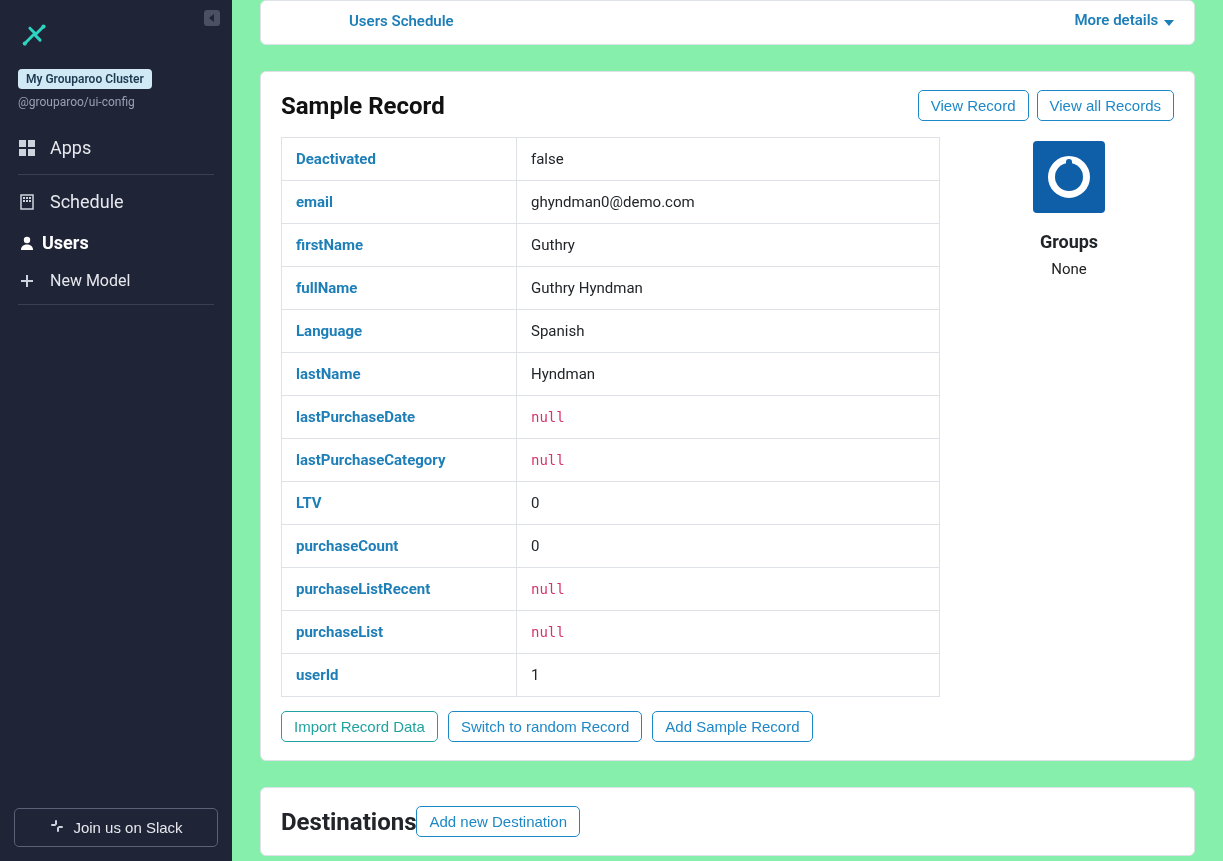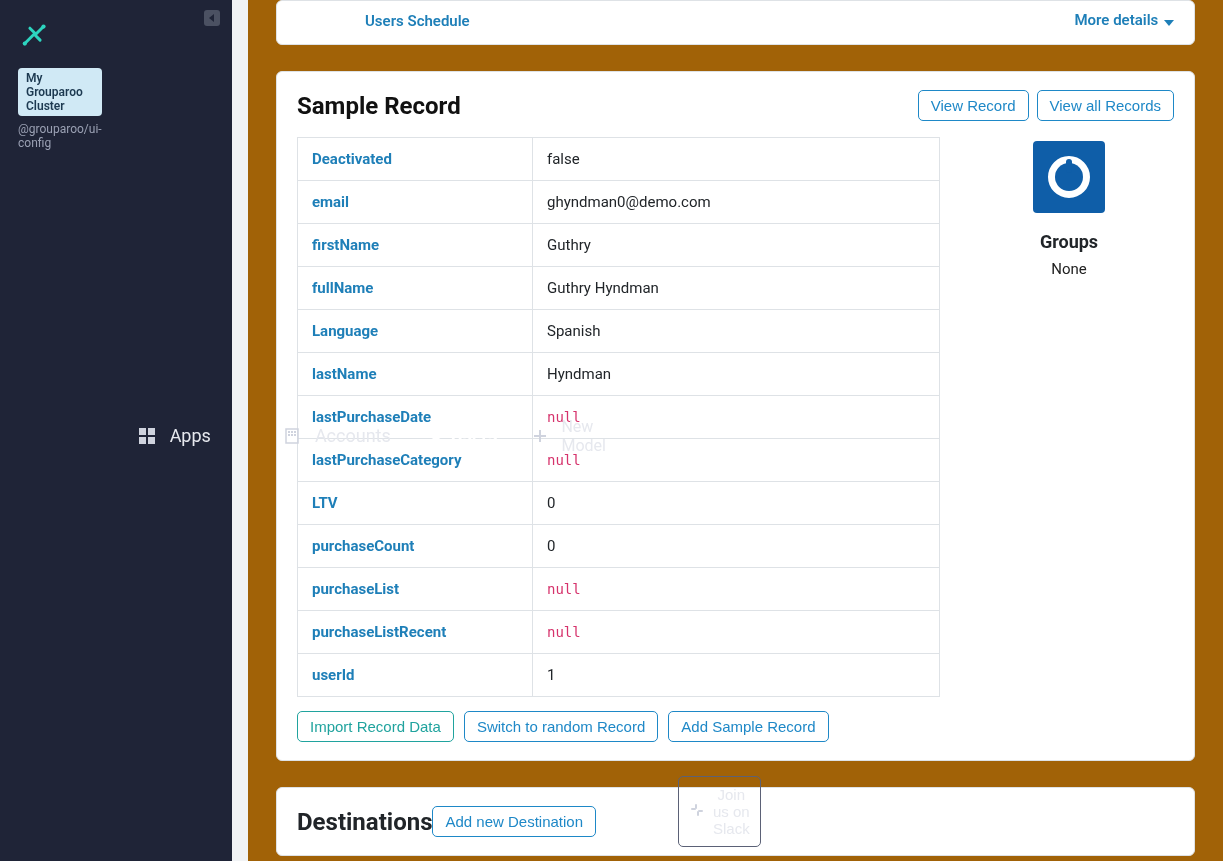--- a/index.html
+++ b/index.html
@@ -13,21 +13,21 @@
     width: 1223px;
     overflow: hidden;
   }
 
   
   .sidebar {
     width: 232px;
     background: #1f2437;
     color: #fff;
     display: flex;
-    flex-direction: row;
+    flex-direction: column;
     position: relative;
     padding: 10px 0 0 0;
   }
   .sidebar-top {
     padding: 0 18px;
   }
   .collapse-btn {
     position: absolute;
     top: 10px;
     right: 12px;
@@ -93,22 +93,21 @@
     align-items: center;
     justify-content: center;
     gap: 8px;
   }
 
   
   .main {
     flex: 1;
     overflow-y: auto;
     padding: 0 28px 32px 28px;
-    background: #a16207;
-    margin-left: 16px;
+    background: #86efac;
   }
 
   .card {
     background: #fff;
     border: 1px solid #dee2e6;
     border-radius: 6px;
     margin-bottom: 26px;
     padding: 18px 20px;
   }
   .card.top-fragment {
@@ -257,21 +256,21 @@
       <svg width="14" height="16" viewBox="0 0 14 16">
           <rect x="1" y="1" width="12" height="14" fill="none" stroke="#cfd3de" stroke-width="1.5"></rect>
           <rect x="3" y="3" width="2" height="2" fill="#cfd3de"></rect>
           <rect x="6" y="3" width="2" height="2" fill="#cfd3de"></rect>
           <rect x="9" y="3" width="2" height="2" fill="#cfd3de"></rect>
           <rect x="3" y="6" width="2" height="2" fill="#cfd3de"></rect>
           <rect x="6" y="6" width="2" height="2" fill="#cfd3de"></rect>
           <rect x="9" y="6" width="2" height="2" fill="#cfd3de"></rect>
         </svg>
     </span>
-    <span>Accounts</span>
+    <span>Schedule</span>
   </div>
 
   <div class="nav-item bold">
     <span class="nav-icon">
       <svg width="14" height="16" viewBox="0 0 14 16">
           <circle cx="7" cy="5" r="3.2" fill="#fff"></circle>
           <path d="M1 15 C1 11 4 9.5 7 9.5 C10 9.5 13 11 13 15 Z" fill="#fff"></path>
         </svg>
     </span>
     <span>Users</span>
@@ -367,25 +366,25 @@
               </tr>
               <tr>
                 <td class="key">LTV</td>
                 <td>0</td>
               </tr>
               <tr>
                 <td class="key">purchaseCount</td>
                 <td>0</td>
               </tr>
               <tr>
+                <td class="key">purchaseListRecent</td>
+                <td><code class="null">null</code></td>
+              </tr>
+              <tr>
                 <td class="key">purchaseList</td>
-                <td><code class="null">null</code></td>
-              </tr>
-              <tr>
-                <td class="key">purchaseListRecent</td>
                 <td><code class="null">null</code></td>
               </tr>
               <tr>
                 <td class="key">userId</td>
                 <td>1</td>
               </tr>
             </tbody>
         </table>
 
         <div class="action-row">

